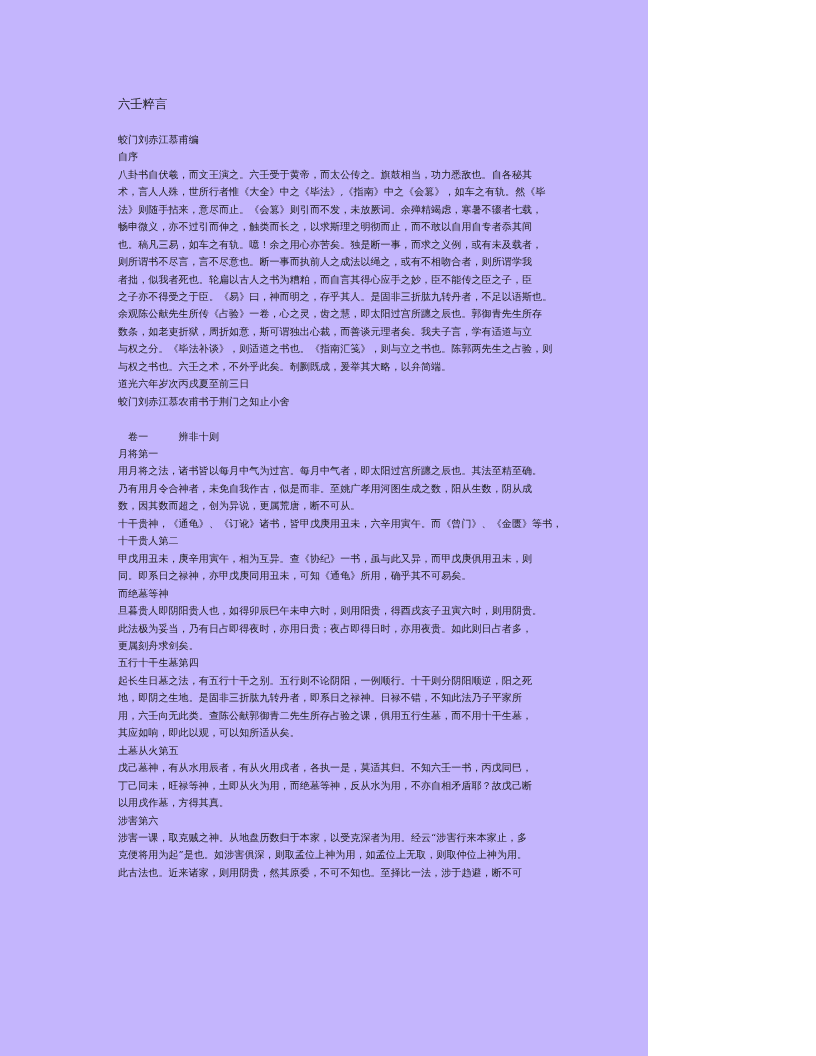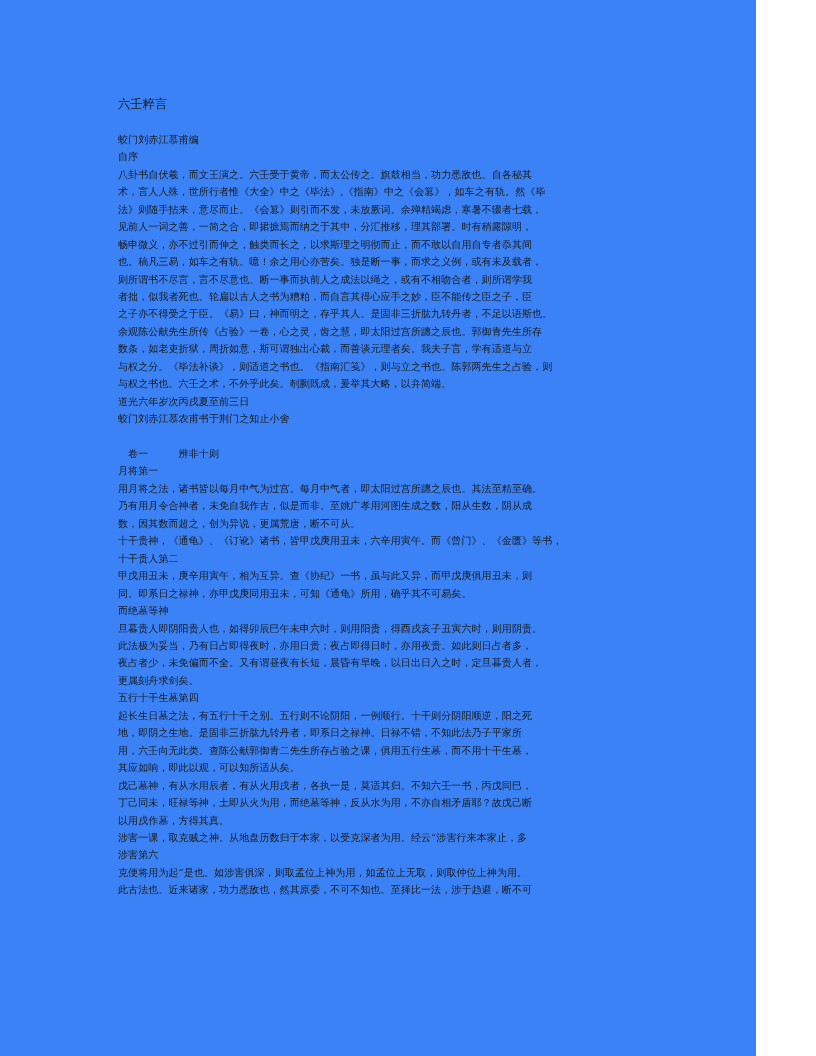--- a/index.html
+++ b/index.html
@@ -10,23 +10,23 @@
   }
   body {
     width: 816px;
     height: 1056px;
     font-family: "DejaVu Serif", "Liberation Serif", serif;
     color: #1a1a1a;
     overflow: hidden;
   }
   .page {
     position: relative;
-    width: 756px;
+    width: 648px;
     height: 1056px;
-    background: #3b82f6;
+    background: #c4b5fd;
     box-sizing: border-box;
   }
   .content {
     position: absolute;
     left: 118px;
     top: 96px;
     width: 582px;
   }
   .line {
     font-size: 10px;
@@ -52,21 +52,20 @@
 
 <div class="page">
   <div class="content" id="body-root">
       <div class="title">六壬粹言</div>
       <div class="blank"></div>
       <div class="line">蛟门刘赤江慕甫编</div>
       <div class="line">自序</div>
       <div class="line">八卦书自伏羲，而文王演之。六壬受于黄帝，而太公传之。旗鼓相当，功力悉敌也。自各秘其</div>
       <div class="line">术，言人人殊，世所行者惟《大全》中之《毕法》,《指南》中之《会篡》，如车之有轨。然《毕</div>
       <div class="line">法》则随手拈来，意尽而止。《会篡》则引而不发，未放厥词。余殚精竭虑，寒暑不辍者七载，</div>
-      <div class="line">见前人一词之善，一简之合，即捃摭焉而纳之于其中，分汇推移，理其部署。时有稍露隙明，</div>
       <div class="line">畅申微义，亦不过引而伸之，触类而长之，以求斯理之明彻而止，而不敢以自用自专者忝其间</div>
       <div class="line">也。稿凡三易，如车之有轨。噫！余之用心亦苦矣。独是断一事，而求之义例，或有未及载者，</div>
       <div class="line">则所谓书不尽言，言不尽意也。断一事而执前人之成法以绳之，或有不相吻合者，则所谓学我</div>
       <div class="line">者拙，似我者死也。轮扁以古人之书为糟粕，而自言其得心应手之妙，臣不能传之臣之子，臣</div>
       <div class="line">之子亦不得受之于臣。《易》曰，神而明之，存乎其人。是固非三折肱九转丹者，不足以语斯也。</div>
       <div class="line">余观陈公献先生所传《占验》一卷，心之灵，齿之慧，即太阳过宫所躔之辰也。郭御青先生所存</div>
       <div class="line">数条，如老吏折狱，周折如意，斯可谓独出心裁，而善谈元理者矣。我夫子言，学有适道与立</div>
       <div class="line">与权之分。《毕法补谈》，则适道之书也。《指南汇笺》，则与立之书也。陈郭两先生之占验，则</div>
       <div class="line">与权之书也。六壬之术，不外乎此矣。剞劂既成，爰举其大略，以弁简端。</div>
       <div class="line">道光六年岁次丙戌夏至前三日</div>
@@ -77,28 +76,28 @@
       <div class="line">用月将之法，诸书皆以每月中气为过宫。每月中气者，即太阳过宫所躔之辰也。其法至精至确。</div>
       <div class="line">乃有用月令合神者，未免自我作古，似是而非。至姚广孝用河图生成之数，阳从生数，阴从成</div>
       <div class="line">数，因其数而超之，创为异说，更属荒唐，断不可从。</div>
       <div class="line">十干贵神，《通龟》、《订讹》诸书，皆甲戊庚用丑未，六辛用寅午。而《曾门》、《金匮》等书，</div>
       <div class="line">十干贵人第二</div>
       <div class="line">甲戊用丑未，庚辛用寅午，相为互异。查《协纪》一书，虽与此又异，而甲戊庚俱用丑未，则</div>
       <div class="line">同。即系日之禄神，亦甲戊庚同用丑未，可知《通龟》所用，确乎其不可易矣。</div>
       <div class="line">而绝墓等神</div>
       <div class="line">旦暮贵人即阴阳贵人也，如得卯辰巳午未申六时，则用阳贵，得酉戌亥子丑寅六时，则用阴贵。</div>
       <div class="line">此法极为妥当，乃有日占即得夜时，亦用日贵；夜占即得日时，亦用夜贵。如此则日占者多，</div>
-      <div class="line">夜占者少，未免偏而不全。又有谓昼夜有长短，晨昏有早晚，以日出日入之时，定旦暮贵人者，</div>
       <div class="line">更属刻舟求剑矣。</div>
       <div class="line">五行十干生墓第四</div>
       <div class="line">起长生日墓之法，有五行十干之别。五行则不论阴阳，一例顺行。十干则分阴阳顺逆，阳之死</div>
       <div class="line">地，即阴之生地。是固非三折肱九转丹者，即系日之禄神。日禄不错，不知此法乃子平家所</div>
       <div class="line">用，六壬向无此类。查陈公献郭御青二先生所存占验之课，俱用五行生墓，而不用十干生墓，</div>
       <div class="line">其应如响，即此以观，可以知所适从矣。</div>
+      <div class="line">土墓从火第五</div>
       <div class="line">戊己墓神，有从水用辰者，有从火用戌者，各执一是，莫适其归。不知六壬一书，丙戊同巳，</div>
       <div class="line">丁己同未，旺禄等神，土即从火为用，而绝墓等神，反从水为用，不亦自相矛盾耶？故戊己断</div>
       <div class="line">以用戌作墓，方得其真。</div>
+      <div class="line">涉害第六</div>
       <div class="line">涉害一课，取克贼之神。从地盘历数归于本家，以受克深者为用。经云“涉害行来本家止，多</div>
-      <div class="line">涉害第六</div>
       <div class="line">克便将用为起”是也。如涉害俱深，则取孟位上神为用，如孟位上无取，则取仲位上神为用。</div>
-      <div class="line">此古法也。近来诸家，功力悉敌也，然其原委，不可不知也。至择比一法，涉于趋避，断不可</div>
+      <div class="line">此古法也。近来诸家，则用阴贵，然其原委，不可不知也。至择比一法，涉于趋避，断不可</div>
     </div>
 </div>
 
 </body></html>

